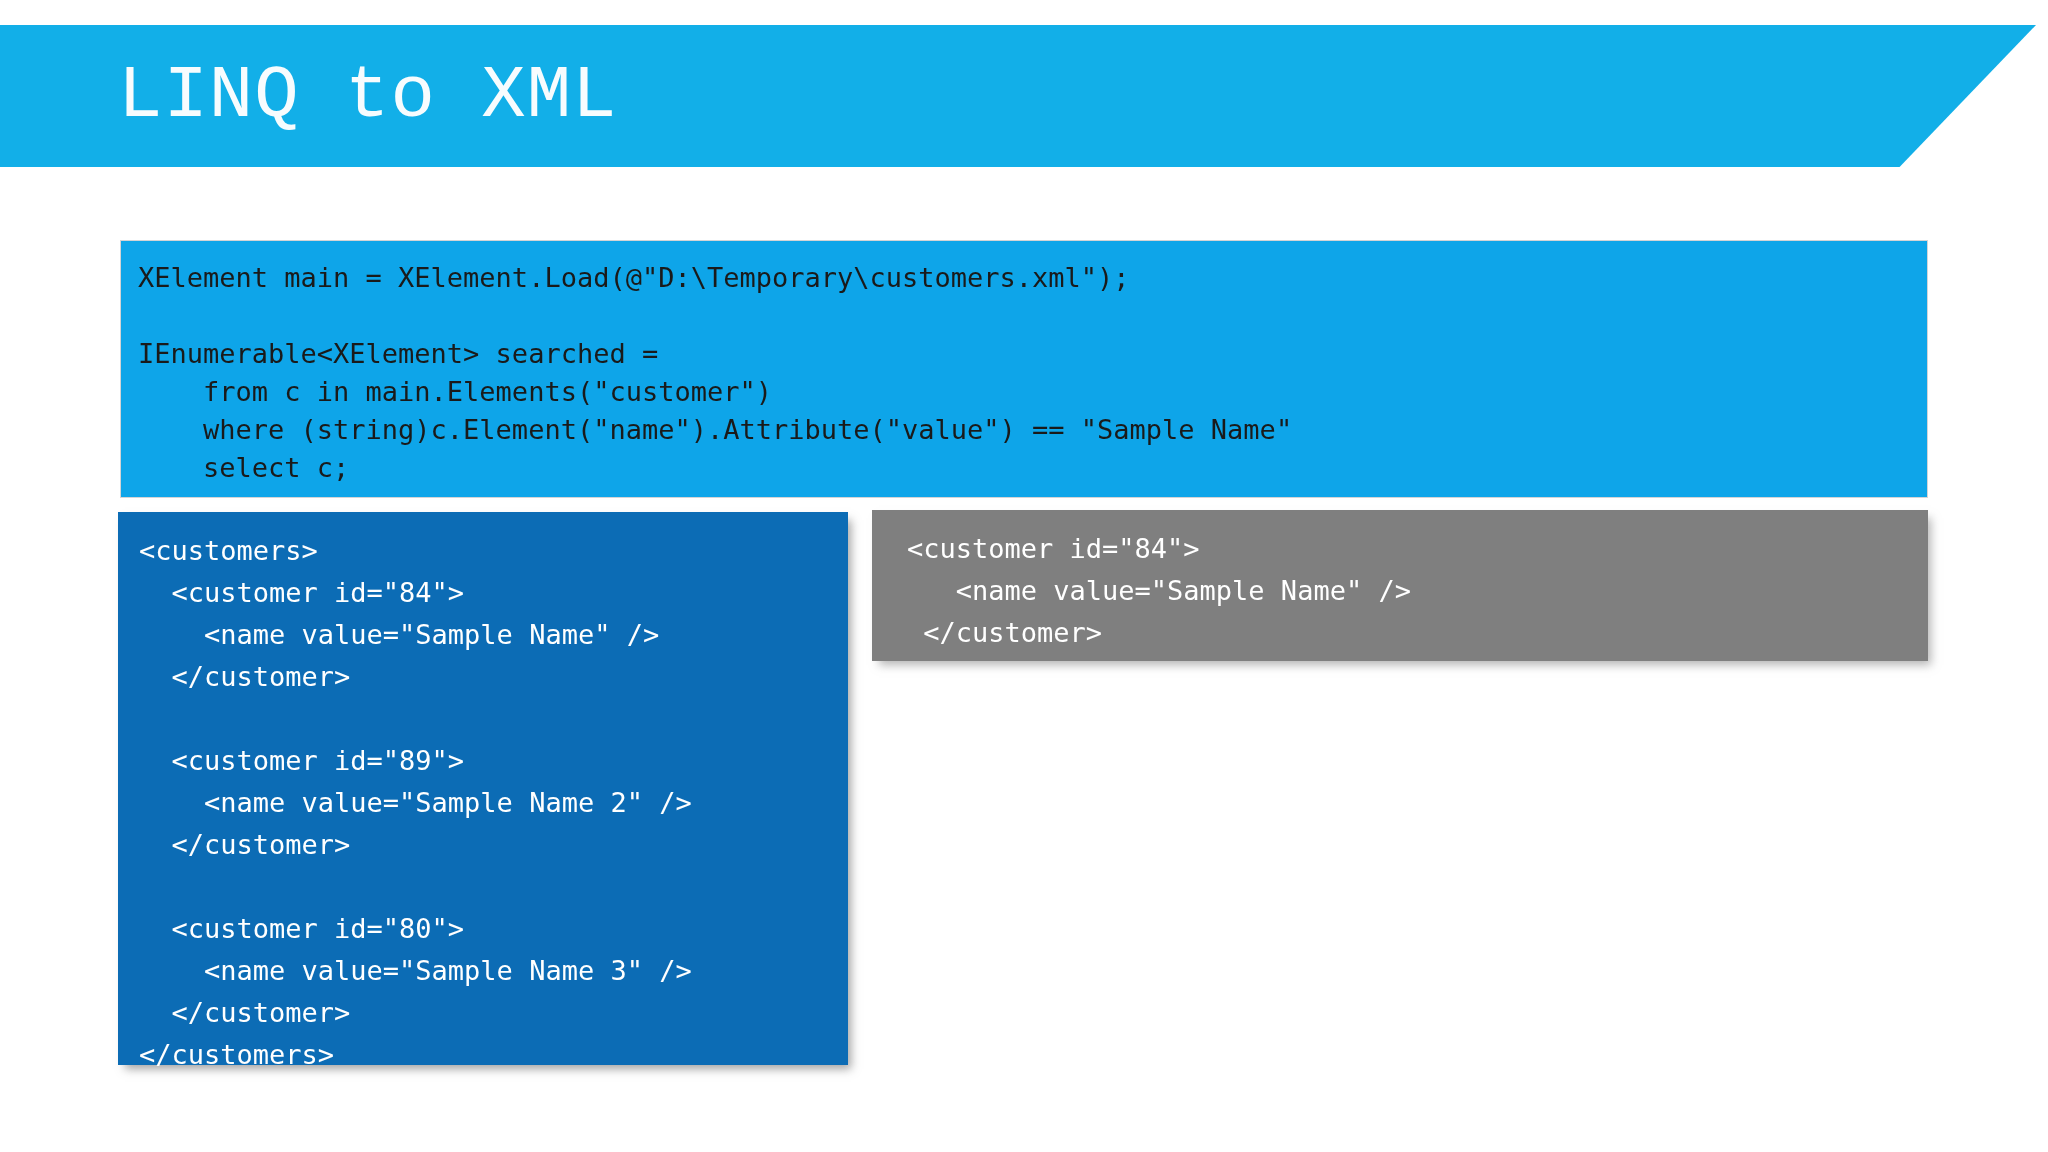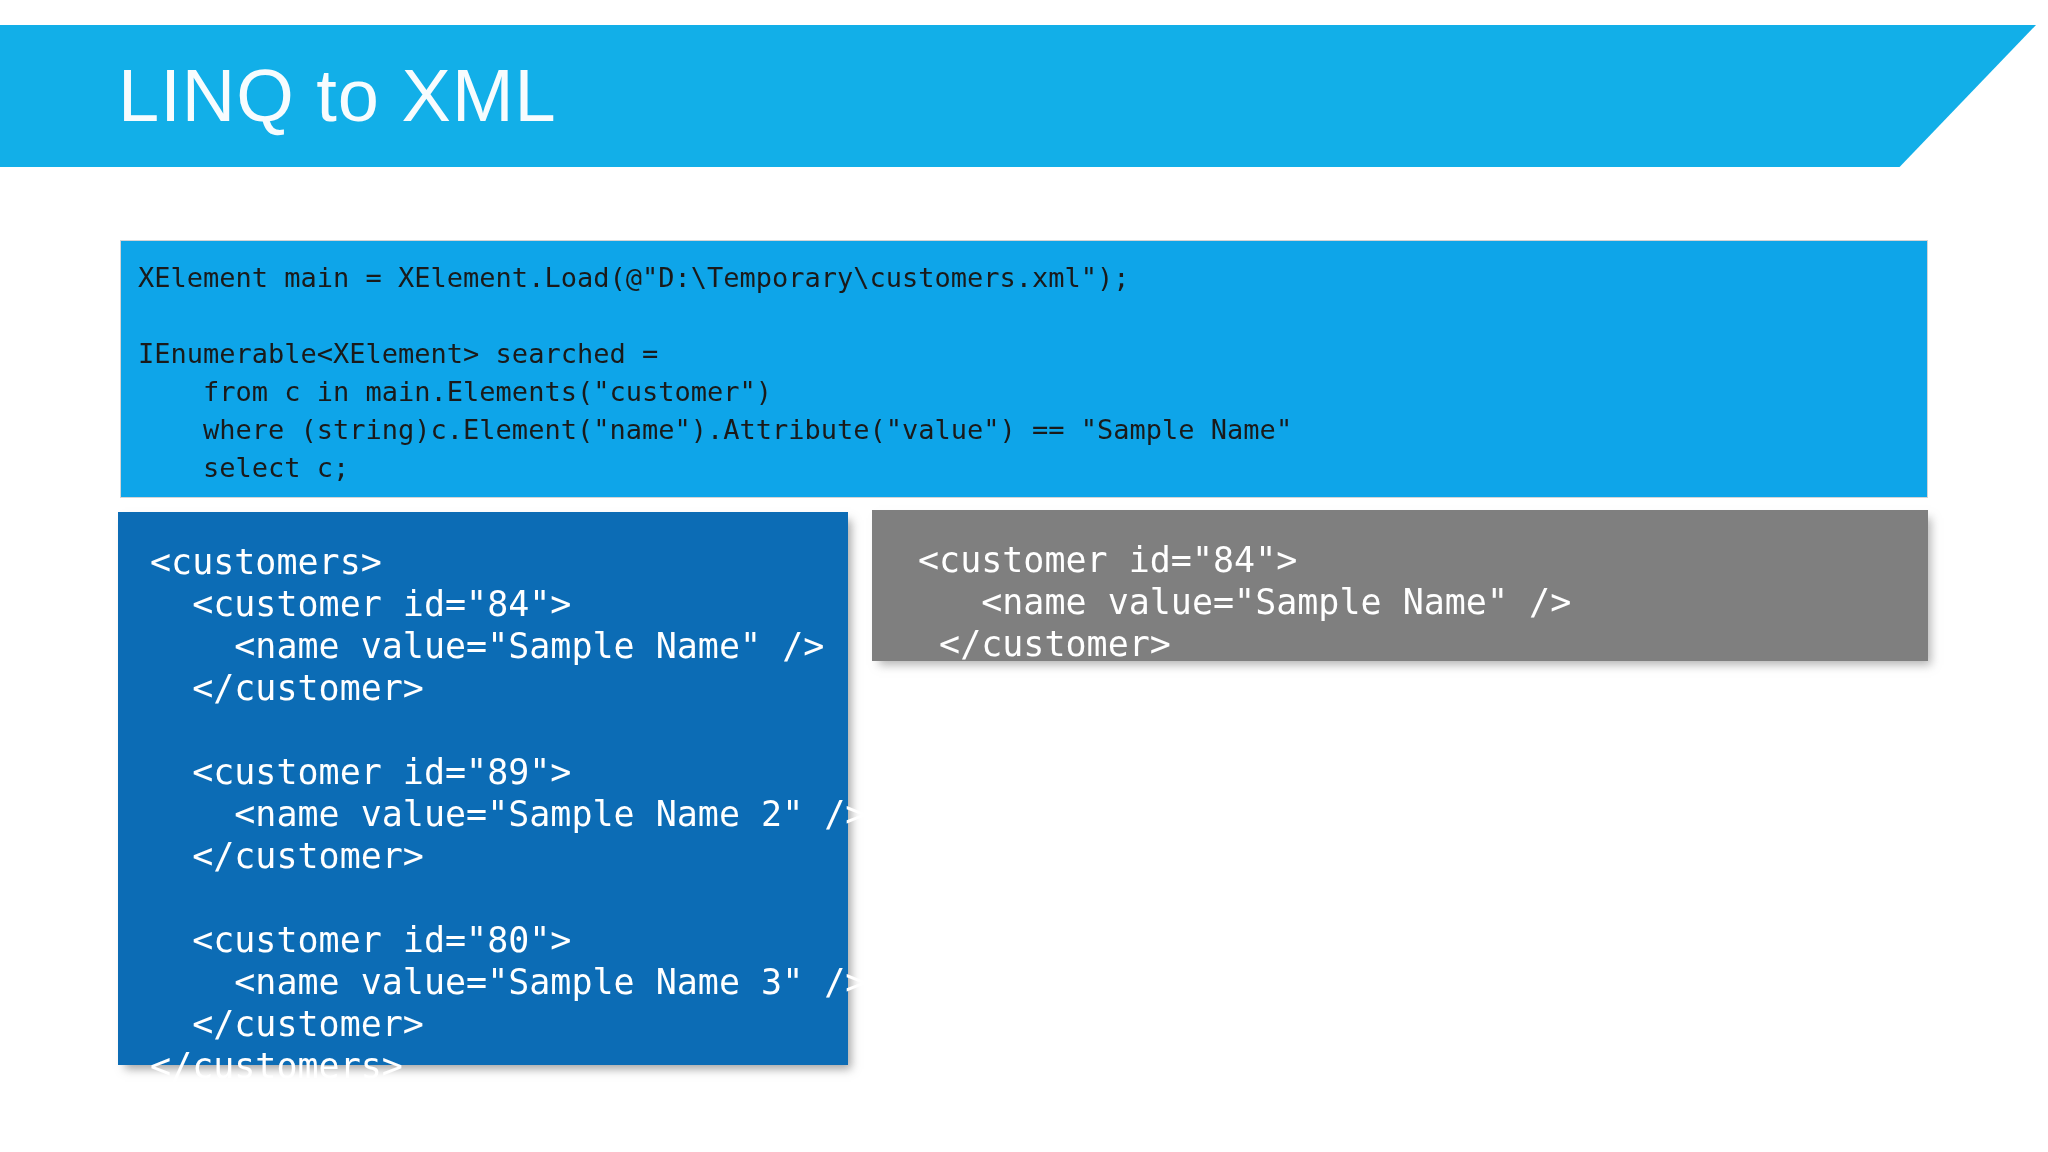--- a/index.html
+++ b/index.html
@@ -46,21 +46,21 @@
     position: absolute;
     left: 118px;
     top: 50%;
     transform: translateY(-50%);
     color: #ffffff;
     font-size: 74px;
     font-weight: 100;
     letter-spacing: 1px;
     line-height: 1;
     white-space: nowrap;
-    font-family: Liberation Sans, sans-serif;
+    font-family: Liberation Mono, monospace;
     -webkit-text-stroke: 0;
     opacity: 0.97;
   }
 
   
   #code-block {
     position: absolute;
     left: 120px;
     top: 240px;
     width: 1808px;
@@ -81,24 +81,24 @@
     white-space: pre;
     letter-spacing: 0px;
   }
 
   
   .xml-panel {
     position: absolute;
     box-sizing: border-box;
   }
   .xml-panel .panel-text {
-    margin: 15px;
+    margin: 4px;
     color: #ffffff;
     font-family: "DejaVu Sans Mono", monospace;
-    font-size: 35px;
+    font-size: 27px;
     line-height: 42px;
     white-space: pre;
   }
 
   #source-xml-panel {
     left: 118px;
     top: 512px;
     width: 730px;
     height: 553px;
     background: #0C6CB5;

